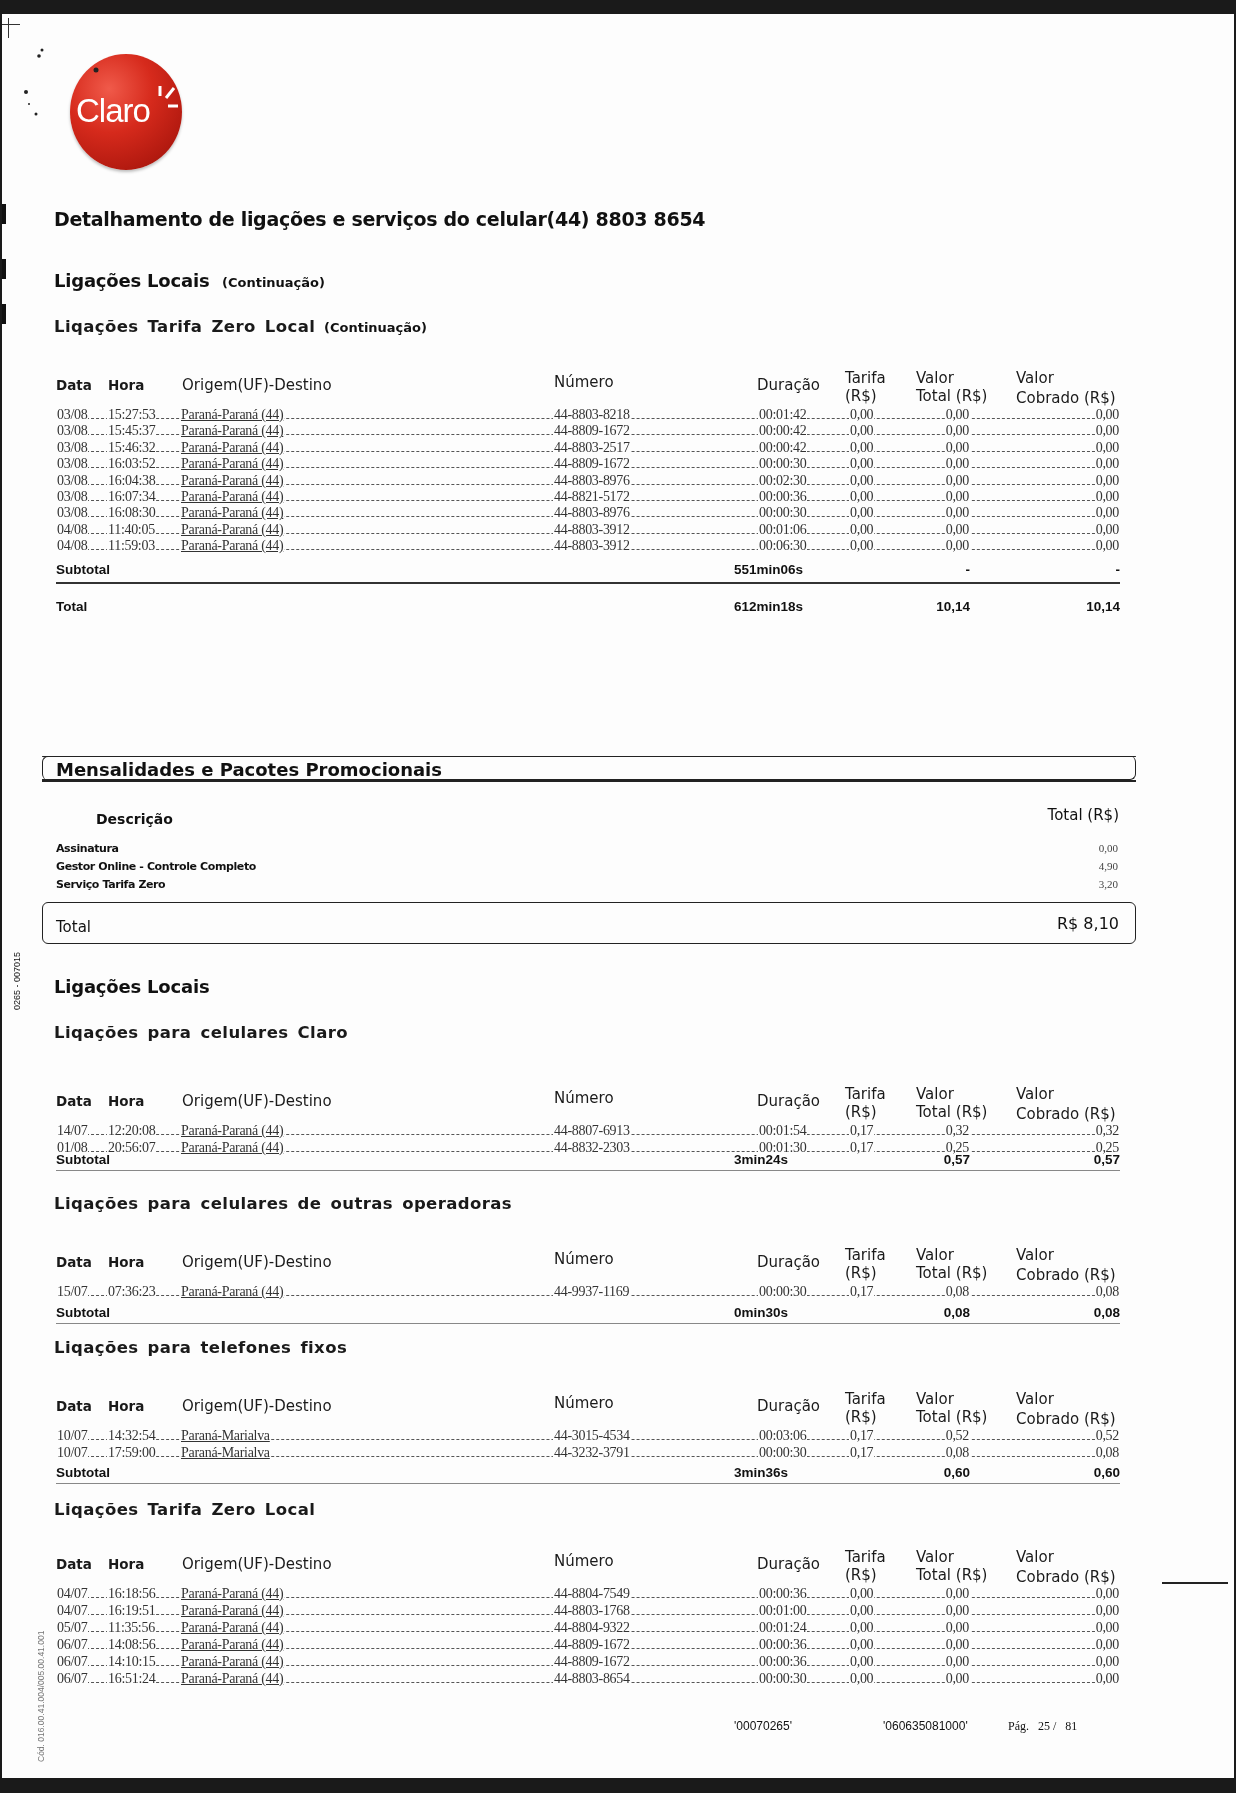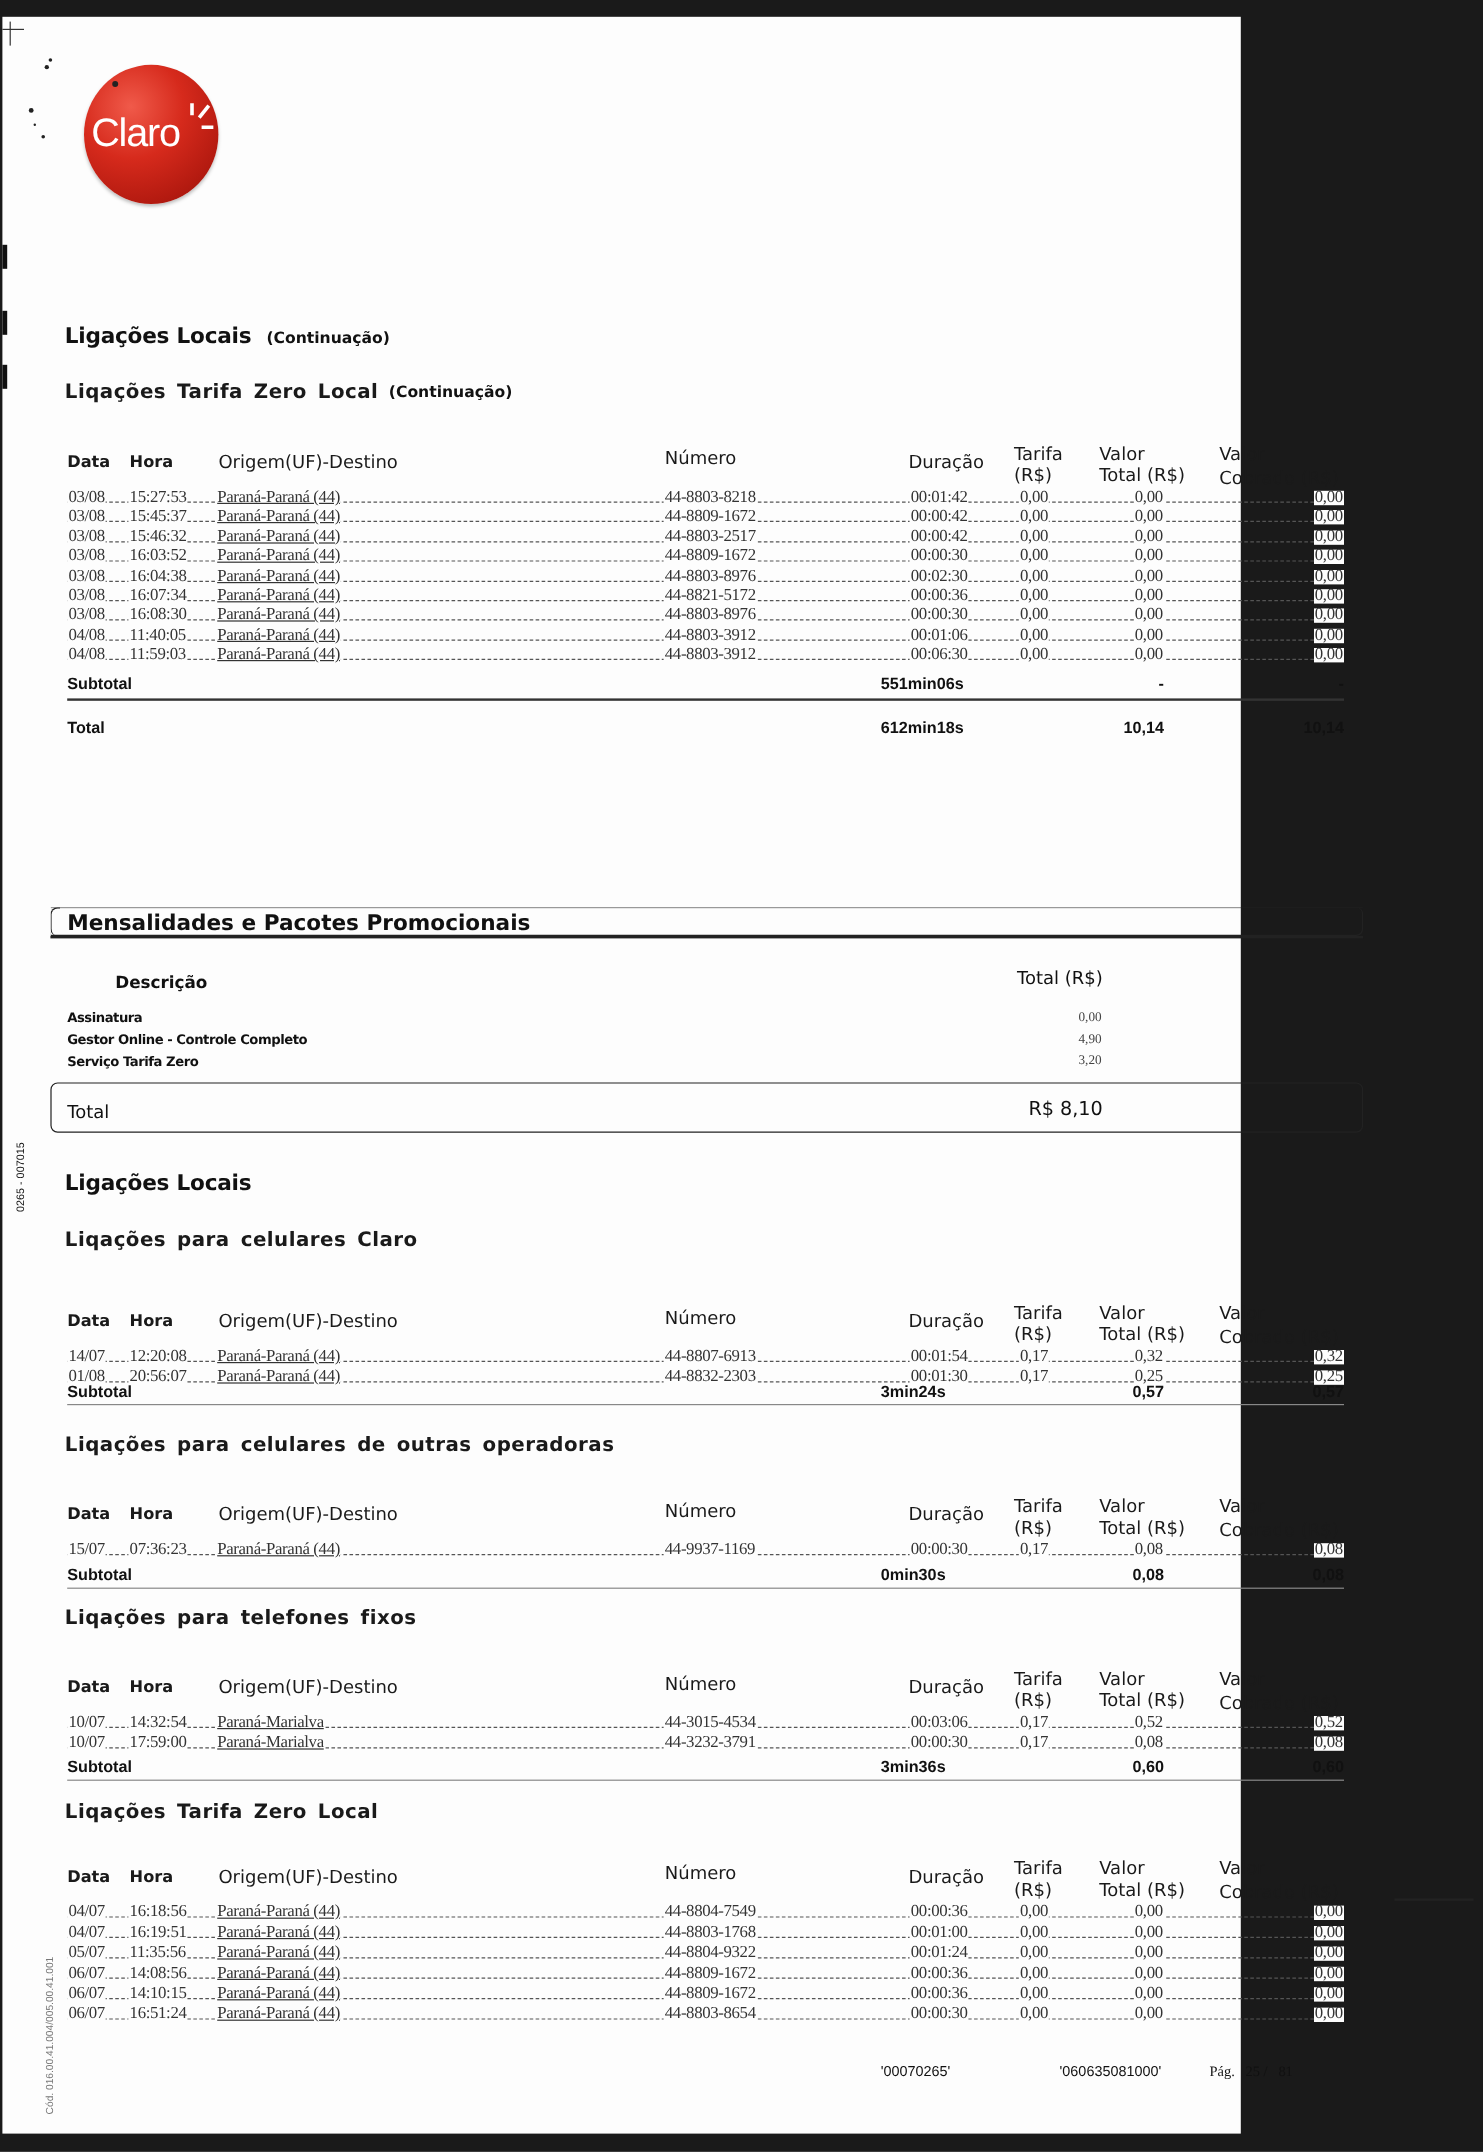--- a/index.html
+++ b/index.html
@@ -1,18 +1,18 @@
 <!DOCTYPE html>
 <html><head>
 <meta charset="utf-8">
 <style>
   * { box-sizing: border-box; margin: 0; padding: 0; }
   html, body { width: 1236px; height: 1793px; background: #1a1a1a; overflow: hidden; }
   body { font-family: "DejaVu Sans", sans-serif; color: #111; position: relative; }
-  .page { position: absolute; left: 2px; top: 14px; width: 1032px; height: 1764px; background: #fdfdfd; }
+  .page { position: absolute; left: 2px; top: 14px; width: 1232px; height: 1764px; background: #fdfdfd; }
   .abs { position: absolute; white-space: nowrap; }
   .crop-mark { position: absolute; left: 0; top: 10px; width: 18px; height: 1px; background: #333; }
   .crop-mark-v { position: absolute; left: 6px; top: 4px; width: 1px; height: 20px; background: #333; }
   .edge-bar { position: absolute; left: 0; width: 4px; background: #111; }
 
   .logo { position: absolute; left: 68px; top: 40px; width: 112px; height: 116px; border-radius: 50%;
           background: radial-gradient(circle at 35% 30%, #f05a4a 0%, #d62a1c 40%, #b31a10 75%, #8e130b 100%);
           box-shadow: 0 2px 3px rgba(0,0,0,0.25); }
   .logo-text { position: absolute; left: 6px; top: 38px; font-family: "Liberation Sans", sans-serif; font-size: 33px; color: #fff; letter-spacing: -1px; }
   .logo-rays { position: absolute; left: 84px; top: 30px; width: 24px; height: 30px; }
@@ -78,20 +78,21 @@
         <circle cx="4" cy="4" r="2.5" fill="#222"></circle>
       </svg>
     <span class="logo-text">Claro</span>
     <svg class="logo-rays" viewBox="0 0 24 30">
       <line x1="6" y1="2" x2="6" y2="12" stroke="#fff" stroke-width="3"></line>
       <line x1="12" y1="14" x2="20" y2="4" stroke="#fff" stroke-width="3"></line>
       <line x1="14" y1="22" x2="24" y2="22" stroke="#fff" stroke-width="3"></line>
     </svg>
   </div>
 
+  <div class="abs h-title" style="left:52px;top:194px;">Detalhamento de ligações e serviços do celular(44) 8803 8654</div>
   <div class="abs h-sec" style="left:52px;top:256px;">Ligações Locais</div>
   <div class="abs h-cont" style="left:220px;top:261px;">(Continuação)</div>
   <div class="abs h-sub" style="left:52px;top:303px;">Liqações  Tarifa  Zero  Local</div>
   <div class="abs h-cont" style="left:322px;top:306px;">(Continuação)</div>
 
   <div id="hdr1"></div>
   <div id="rows1"></div>
 
 
   <div class="box" style="left:40px;top:742px;width:1094px;height:24px;border-top:none;border-left:none;border-radius:0 6px 6px 0;"></div>

